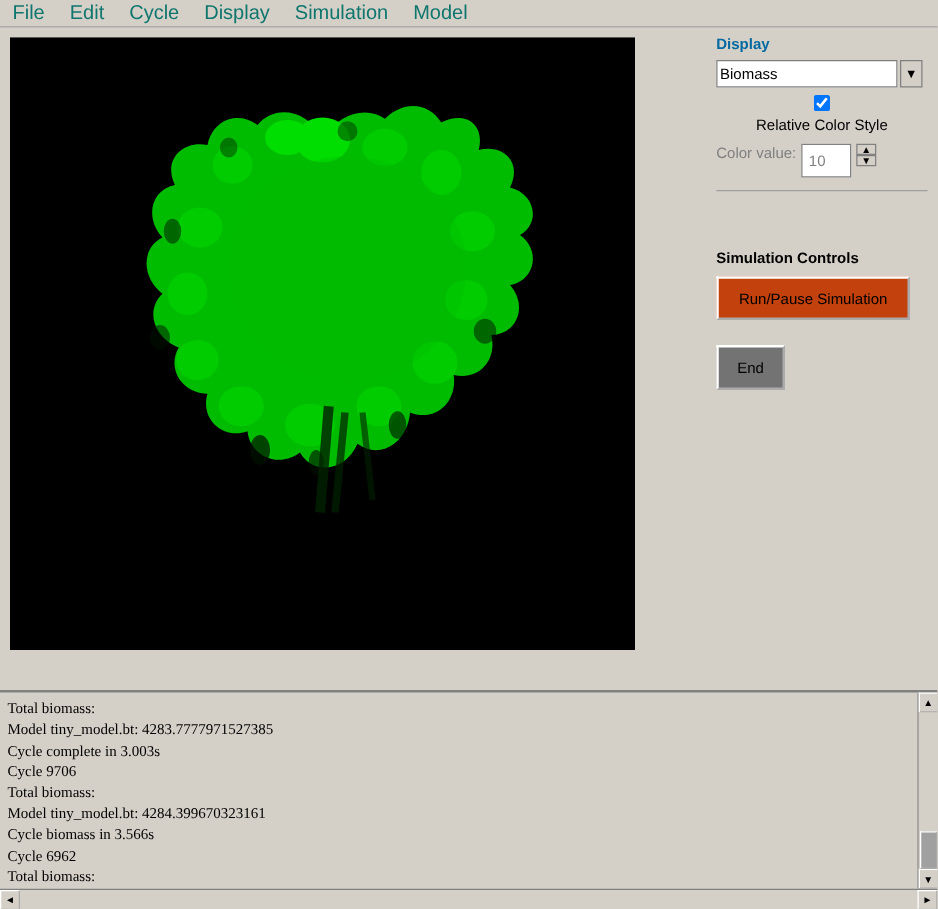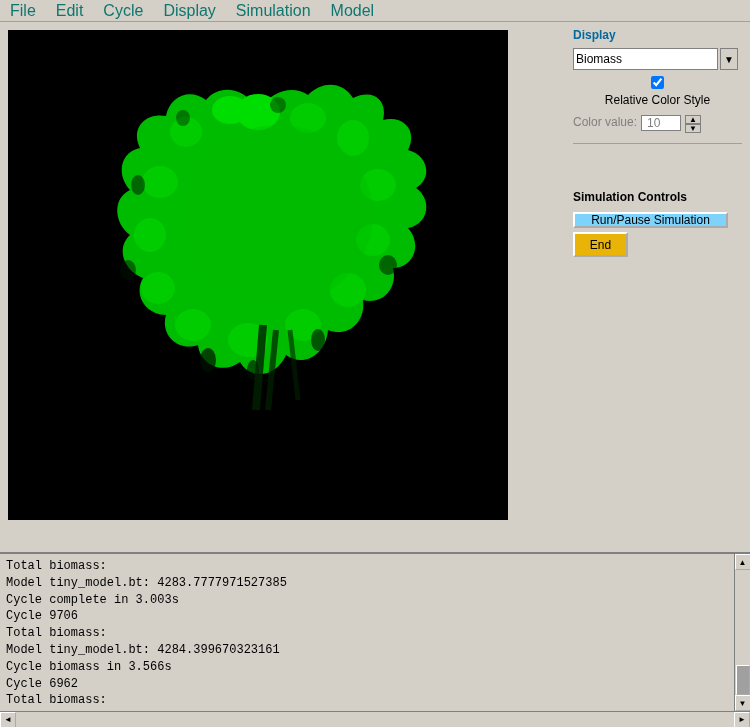--- a/index.html
+++ b/index.html
@@ -117,21 +117,21 @@
       margin: 2px 0;
     }
 
     .color-value-label {
       font-size: 12px;
       color: #808080;
     }
 
     .color-value-input {
       width: 50px;
-      height: 16px;
+      height: 27px;
       border: 1px solid #808080;
       font-size: 12px;
       padding: 0 5px;
       color: #808080;
     }
 
     .spinner-btn {
       width: 16px;
       height: 9px;
       background: #d4d0c8;
@@ -158,51 +158,51 @@
     .sim-controls-title {
       font-size: 12px;
       font-weight: bold;
       color: #000;
       margin-bottom: 4px;
       margin-top: 38px;
     }
 
     .run-pause-btn {
       width: 155px;
-      height: 16px;
-      background: #7dd3fc;
+      height: 35px;
+      background: #c2410c;
       border: 2px outset #fff;
       font-size: 12px;
       cursor: pointer;
       text-align: center;
       display: flex;
       align-items: center;
       justify-content: center;
-      margin-bottom: 0;
+      margin-bottom: 16px;
     }
 
     .end-btn {
       width: 55px;
-      height: 25px;
-      background: #eab308;
+      height: 36px;
+      background: #737373;
       border: 2px outset #fff;
       font-size: 12px;
       cursor: pointer;
       display: flex;
       align-items: center;
       justify-content: center;
     }
 
     #log-area {
       flex: 1;
       overflow-y: auto;
       overflow-x: hidden;
       padding: 4px 6px;
       font-size: 12px;
-      font-family: Liberation Mono, monospace;
+      font-family: Liberation Serif, serif;
       line-height: 1.4;
       color: #000;
     }
 
     
     #log-area::-webkit-scrollbar {
       width: 16px;
     }
     #log-area::-webkit-scrollbar-track {
       background: #d4d0c8;

